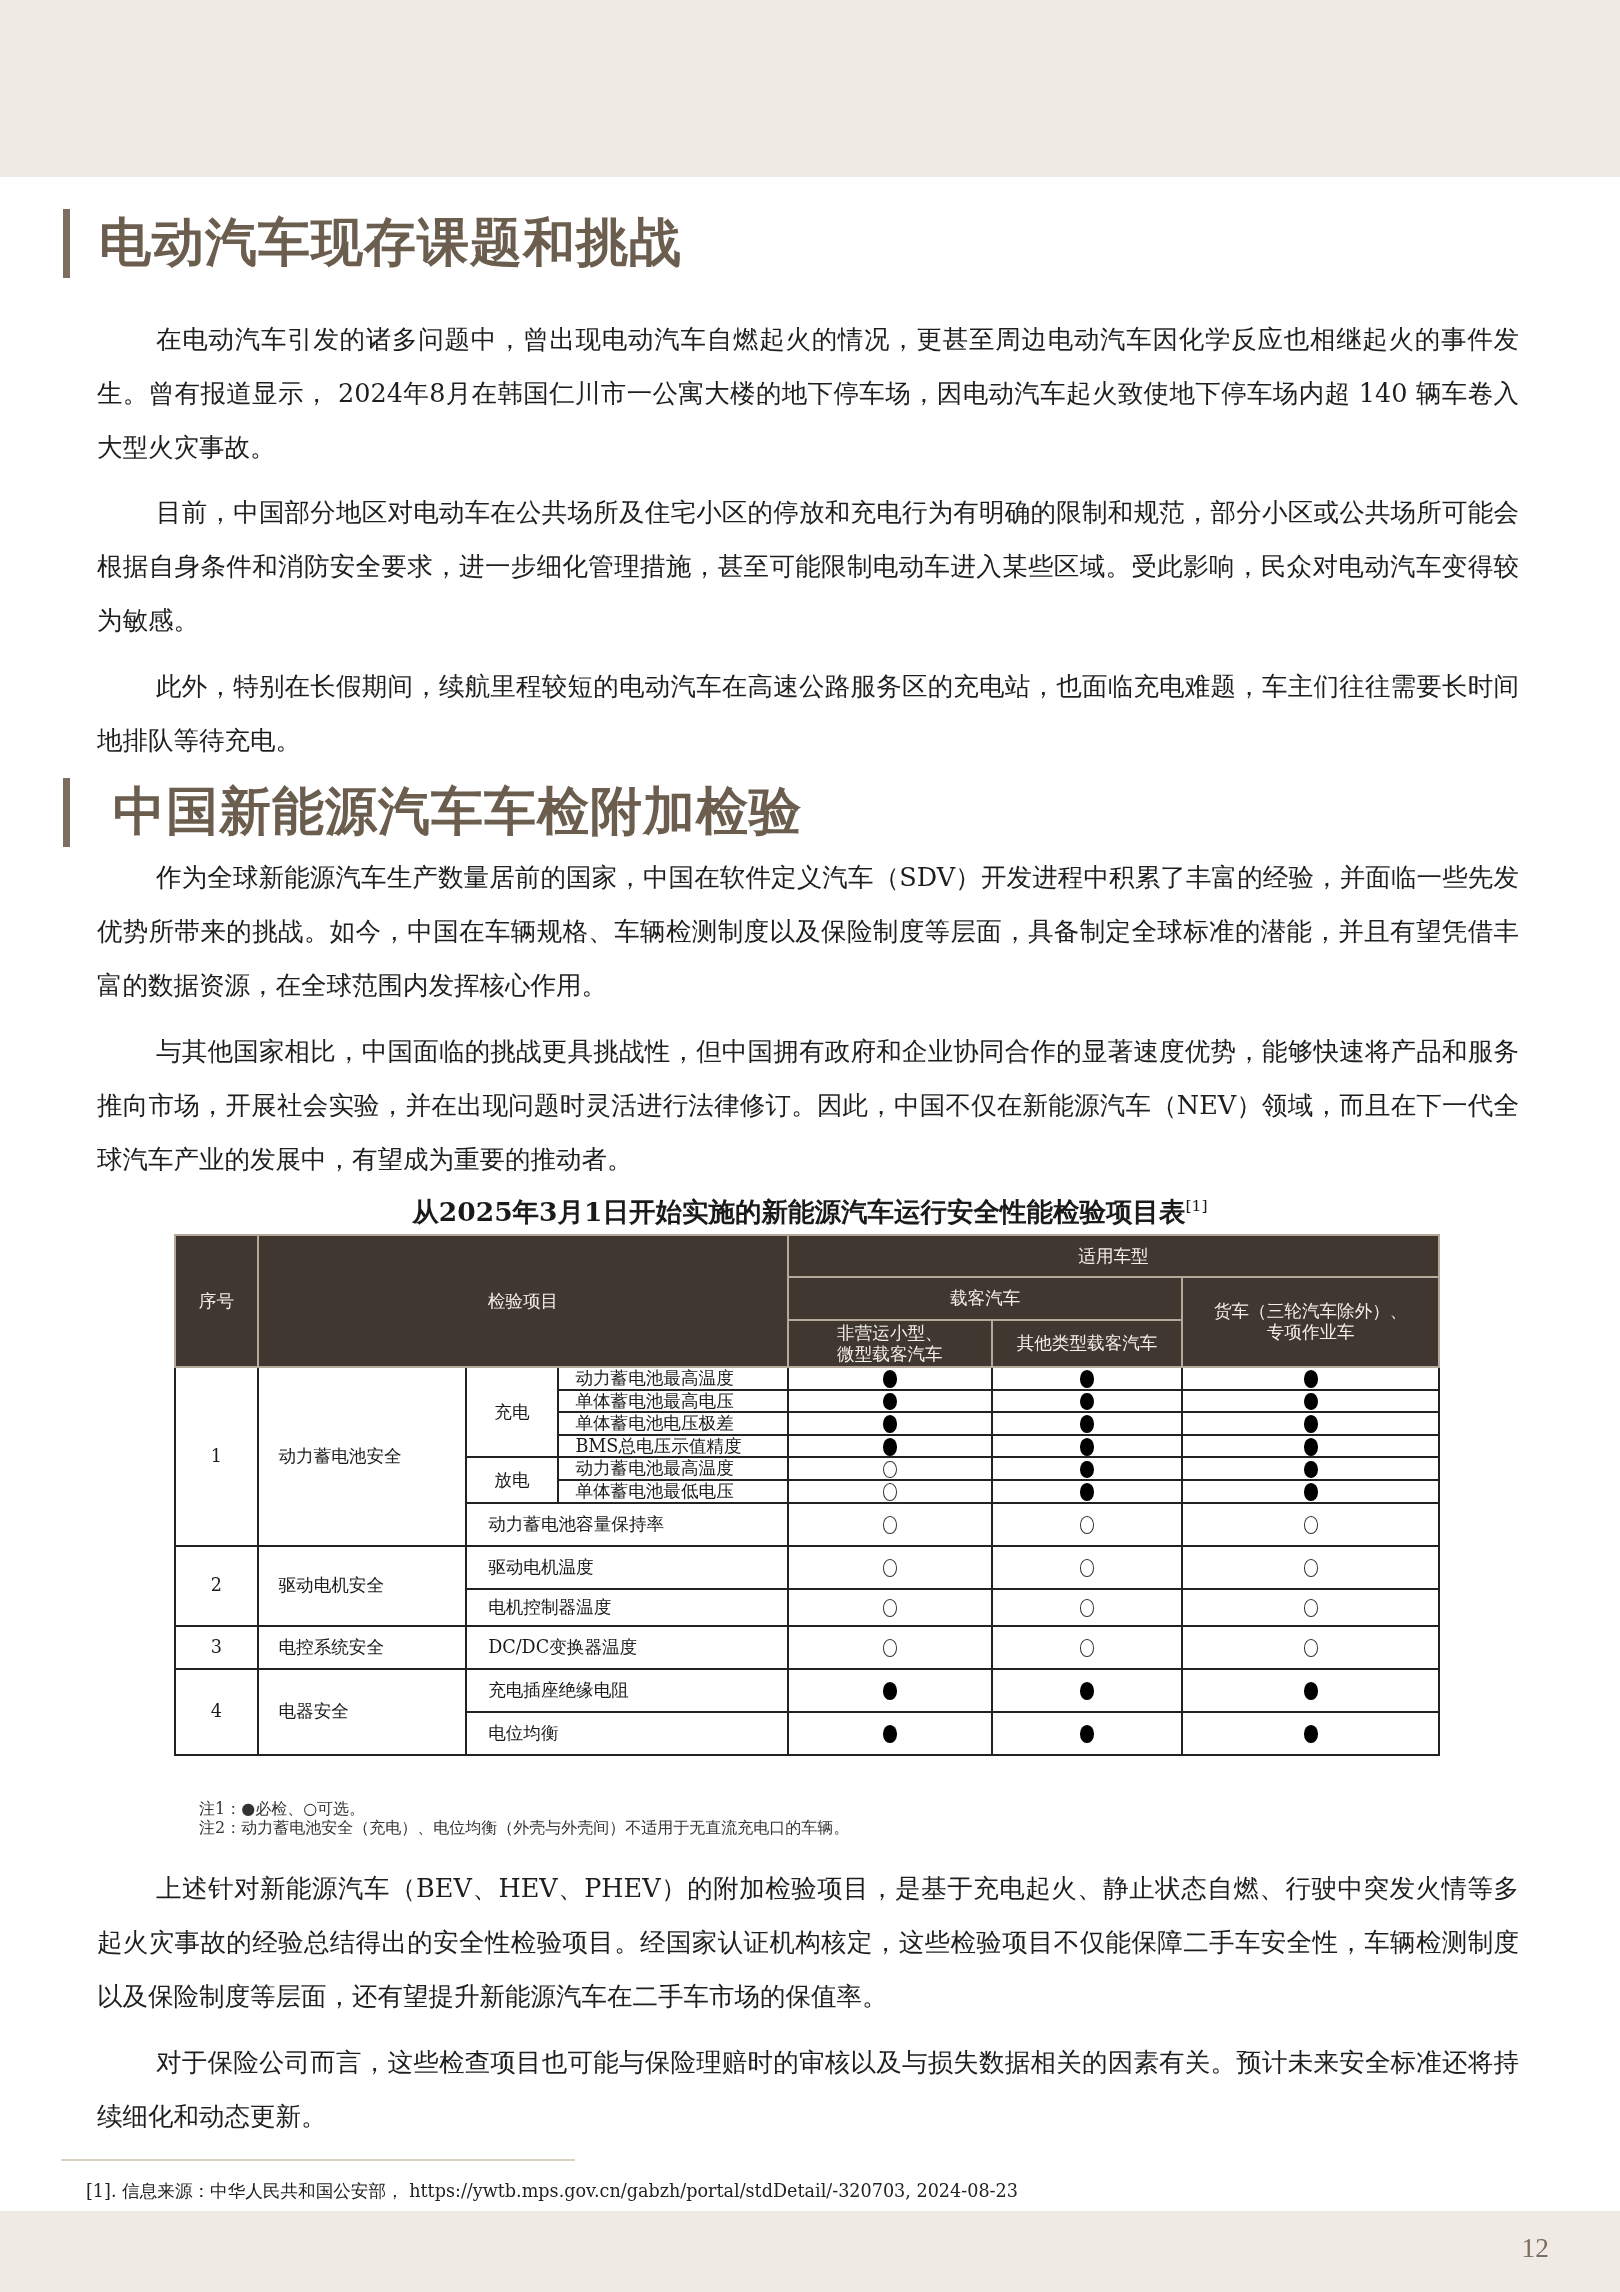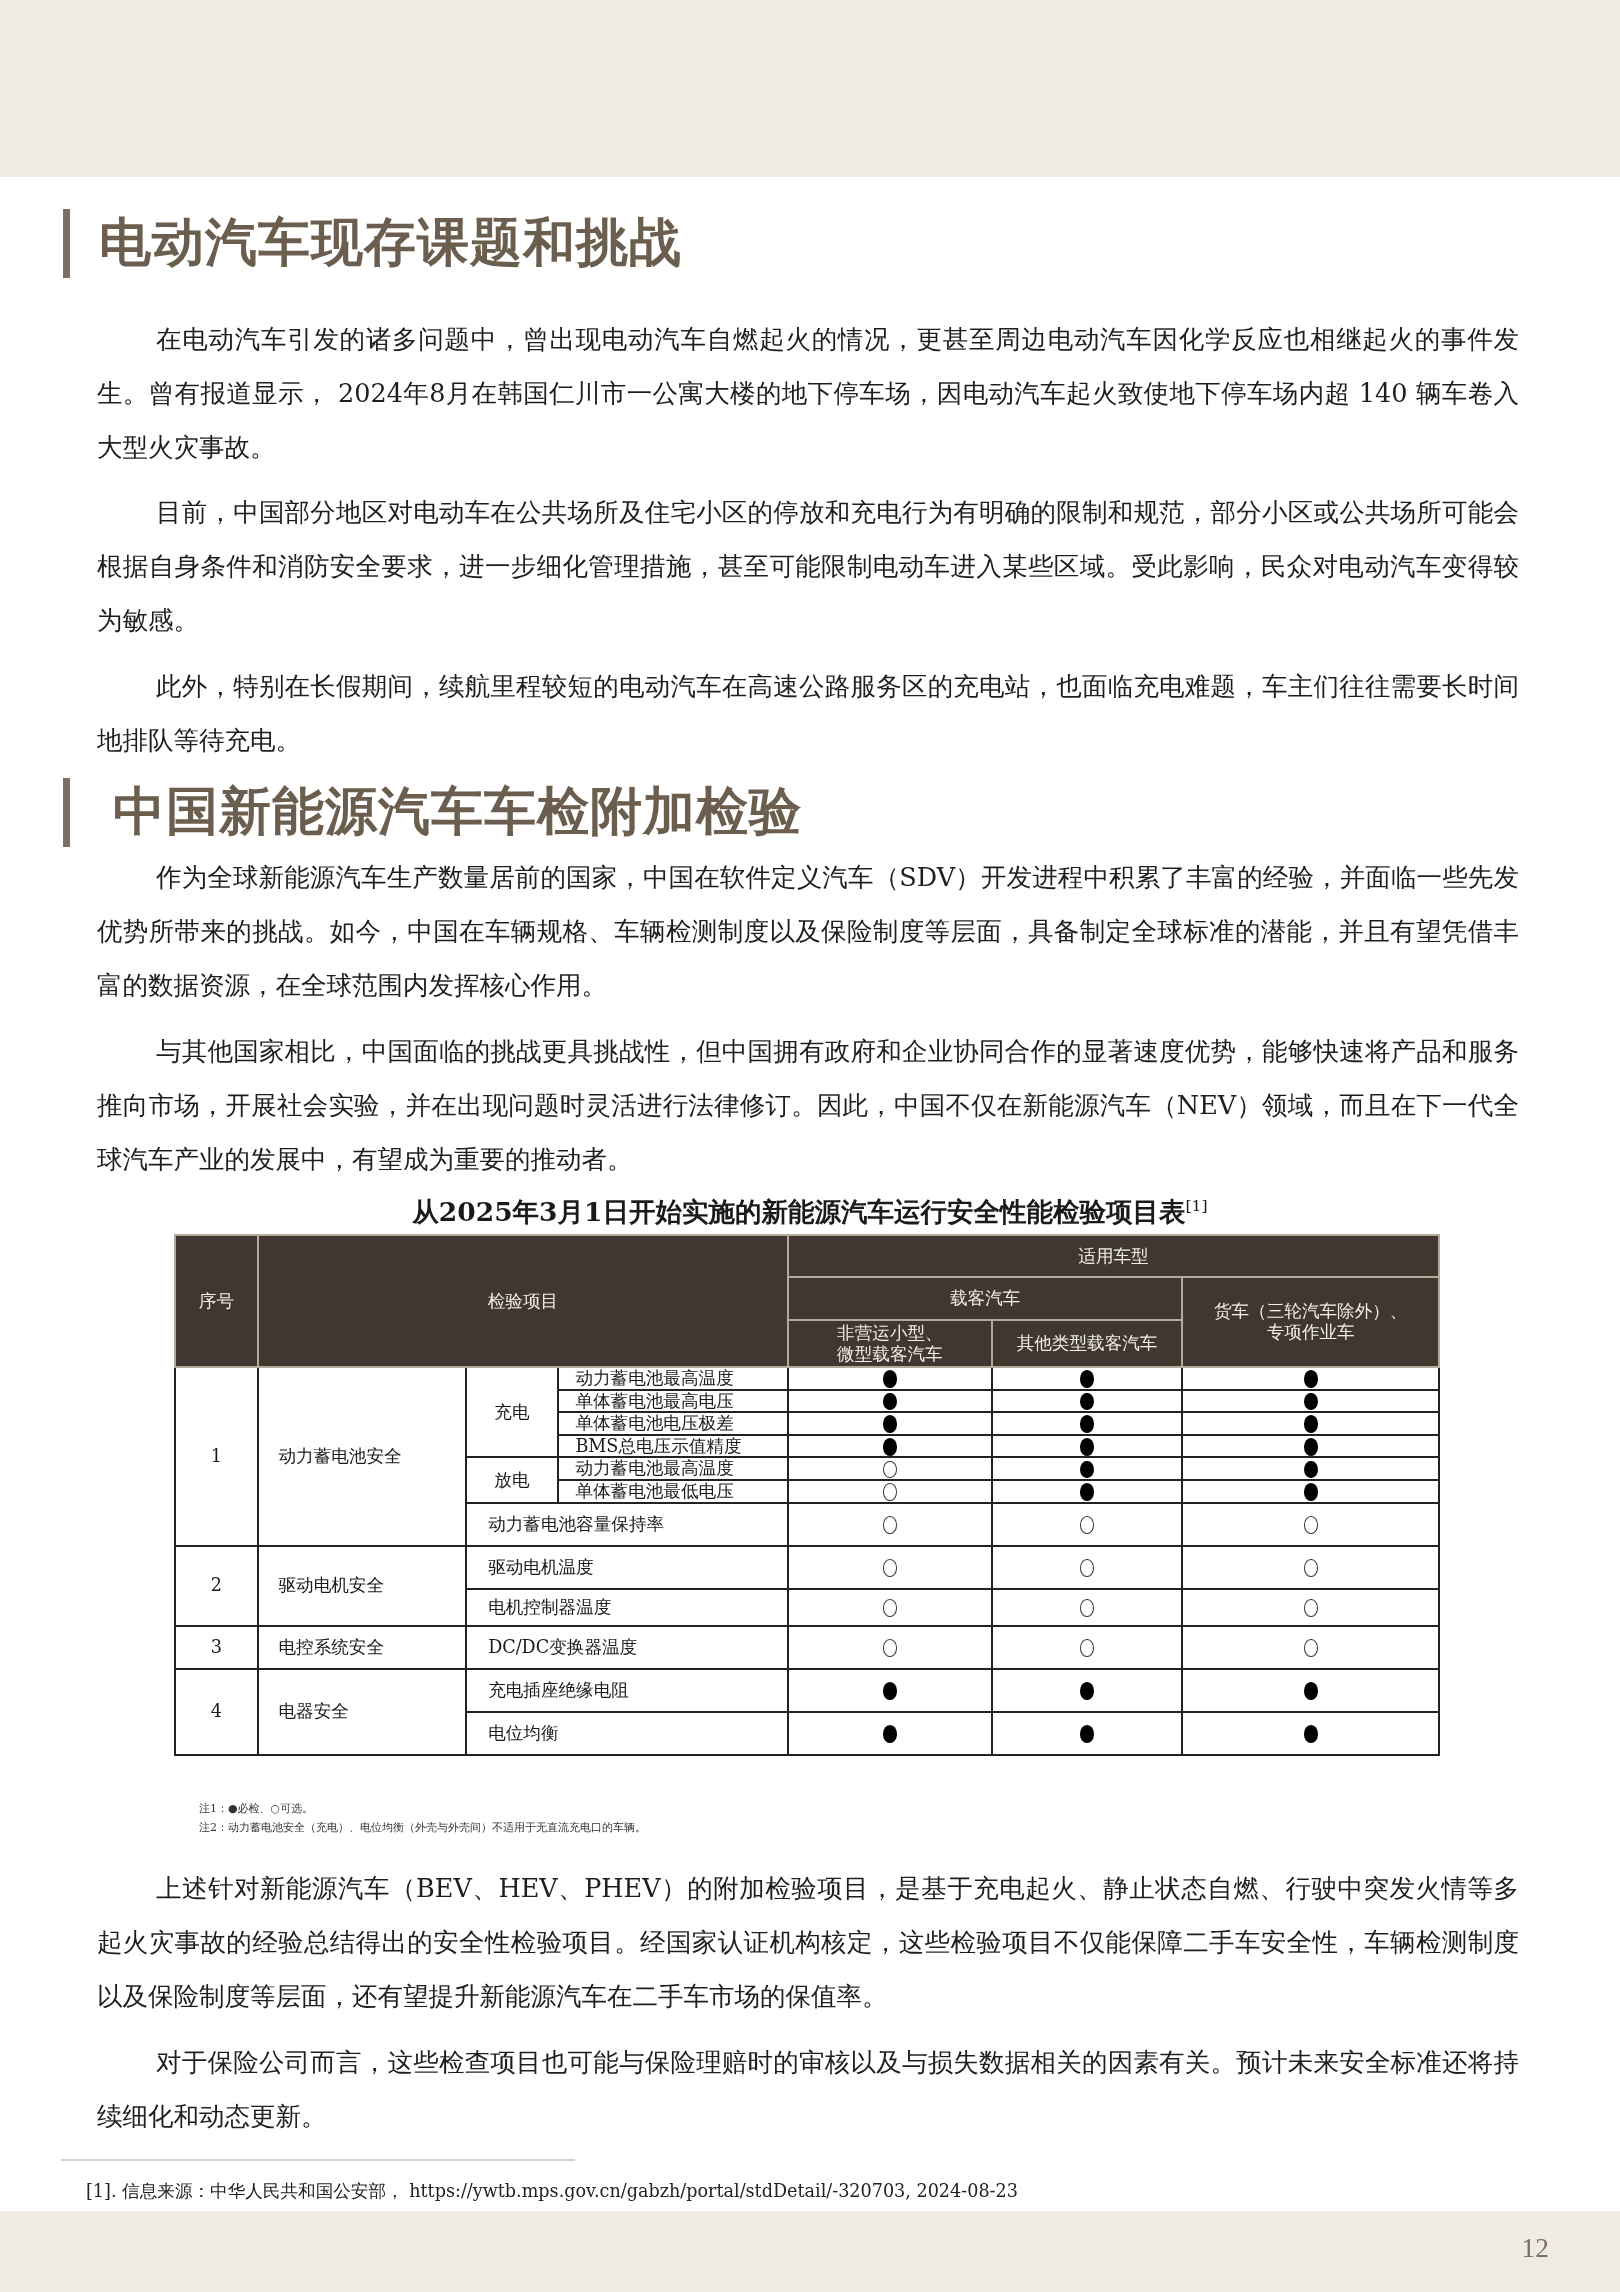--- a/index.html
+++ b/index.html
@@ -42,21 +42,21 @@
   table.insp td {
     border: 2px solid #222; text-align: center; padding: 0 5.9px; color: #1a1a1a; line-height: 20.6px;
     background: #fff;
   }
   table.insp td.left { text-align: left; padding-left: 16px; }
   table.insp td.cat { text-align: left; padding-left: 19.6px; }
   .dot { display: inline-block; width: 13.7px; height: 17.6px; border-radius: 50%; vertical-align: middle; box-sizing: border-box; }
   .dot.req { background: #000; }
   .dot.opt { border: 1.5px solid #333; background: #fff; }
 
-  .notes { position: absolute; left: 199px; top: 1800px; font-size: 11px; line-height: 18.6px; color: #333; }
+  .notes { position: absolute; left: 199px; top: 1800px; font-size: 16px; line-height: 18.6px; color: #333; }
 
   .fn-rule { position: absolute; left: 61px; top: 2159px; width: 514px; height: 2px; background: #d8d0c4; }
   .footnote { position: absolute; left: 86px; top: 2179px; font-size: 17.6px; color: #222; }
 </style>
 </head>
 <body>
 
 <div class="top-band"></div>
 
 <div class="section-heading" style="top:208px;">

